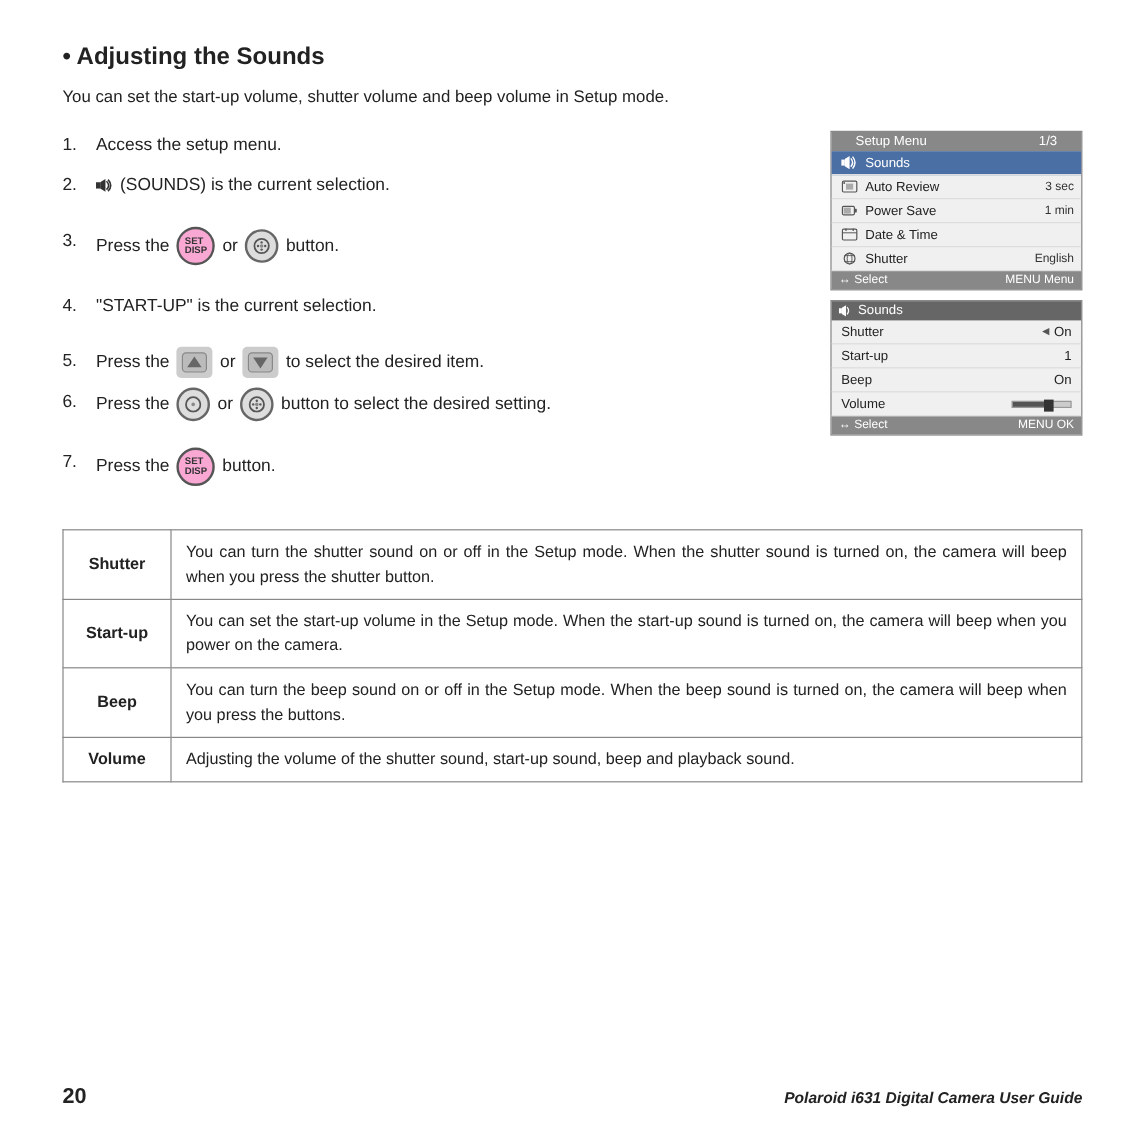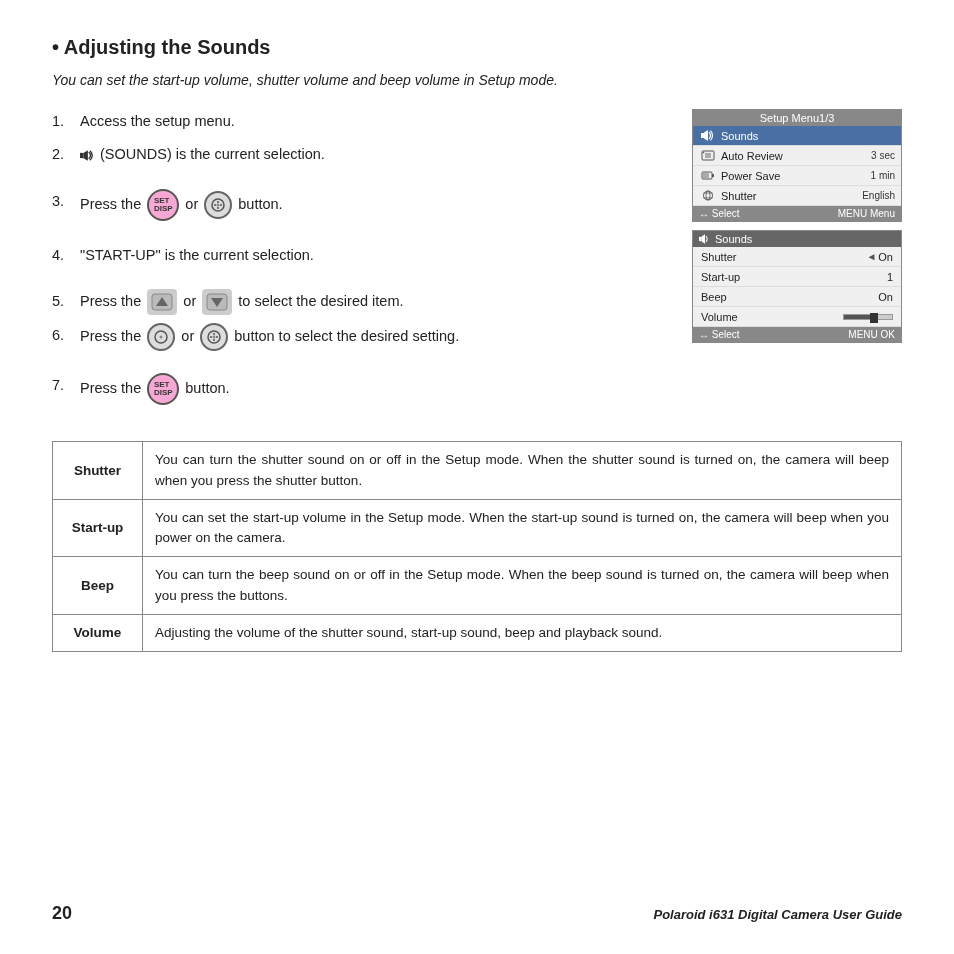--- a/index.html
+++ b/index.html
@@ -26,21 +26,20 @@
       margin-bottom: 10px;
     }
     .section-title::before {
       content: "• ";
     }
     .intro-text {
       font-size: 14px;
       line-height: 1.6;
       margin-bottom: 18px;
       text-align: justify;
-      font-style: italic;
     }
     
     .main-content {
       display: flex;
       flex-direction: row;
       gap: 20px;
       margin-bottom: 20px;
     }
     .steps-column {
       flex: 1;
@@ -124,21 +123,21 @@
     .ui-panel {
       border: 1px solid #888;
       background: #f0f0f0;
       font-size: 11px;
       font-family: Arial, sans-serif;
     }
     .ui-panel-header {
       background: #888;
       color: #fff;
       display: flex;
-      justify-content: center;
+      justify-content: space-between;
       padding: 2px 20px;
       font-size: 11px;
     }
     .ui-panel-row {
       display: flex;
       align-items: center;
       padding: 2px 6px;
       border-bottom: 1px solid #ddd;
       min-height: 20px;
     }
@@ -461,20 +460,32 @@
             <svg width="14" height="11" viewBox="0 0 14 11" xmlns="http://www.w3.org/2000/svg">
               <rect x="1" y="2" width="10" height="7" rx="1" stroke="#555" stroke-width="1" fill="none"></rect>
               <rect x="11" y="4" width="2" height="3" rx="0.5" fill="#555"></rect>
               <rect x="2" y="3" width="6" height="5" fill="#aaa"></rect>
             </svg>
           </span>
           <span class="ui-panel-row-label">Power Save</span>
           <span class="ui-panel-row-value">1 min</span>
         </div>
 
+        <div class="ui-panel-row">
+          <span class="ui-panel-row-icon">
+            <svg width="14" height="11" viewBox="0 0 14 11" xmlns="http://www.w3.org/2000/svg">
+              <rect x="1" y="1" width="12" height="9" rx="1" stroke="#555" stroke-width="1" fill="none"></rect>
+              <line x1="1" y1="4" x2="13" y2="4" stroke="#555" stroke-width="0.8"></line>
+              <line x1="4" y1="0.5" x2="4" y2="2.5" stroke="#555" stroke-width="1"></line>
+              <line x1="10" y1="0.5" x2="10" y2="2.5" stroke="#555" stroke-width="1"></line>
+            </svg>
+          </span>
+          <span class="ui-panel-row-label">Date &amp; Time</span>
+          <span class="ui-panel-row-value"></span>
+        </div>
 
         <div class="ui-panel-row">
           <span class="ui-panel-row-icon">
             <svg width="14" height="11" viewBox="0 0 14 11" xmlns="http://www.w3.org/2000/svg">
               <circle cx="7" cy="5.5" r="4.5" stroke="#555" stroke-width="1" fill="none"></circle>
               <ellipse cx="7" cy="5.5" rx="2" ry="4.5" stroke="#555" stroke-width="0.8" fill="none"></ellipse>
               <line x1="2.5" y1="3" x2="11.5" y2="3" stroke="#555" stroke-width="0.7"></line>
               <line x1="2.5" y1="8" x2="11.5" y2="8" stroke="#555" stroke-width="0.7"></line>
             </svg>
           </span>

